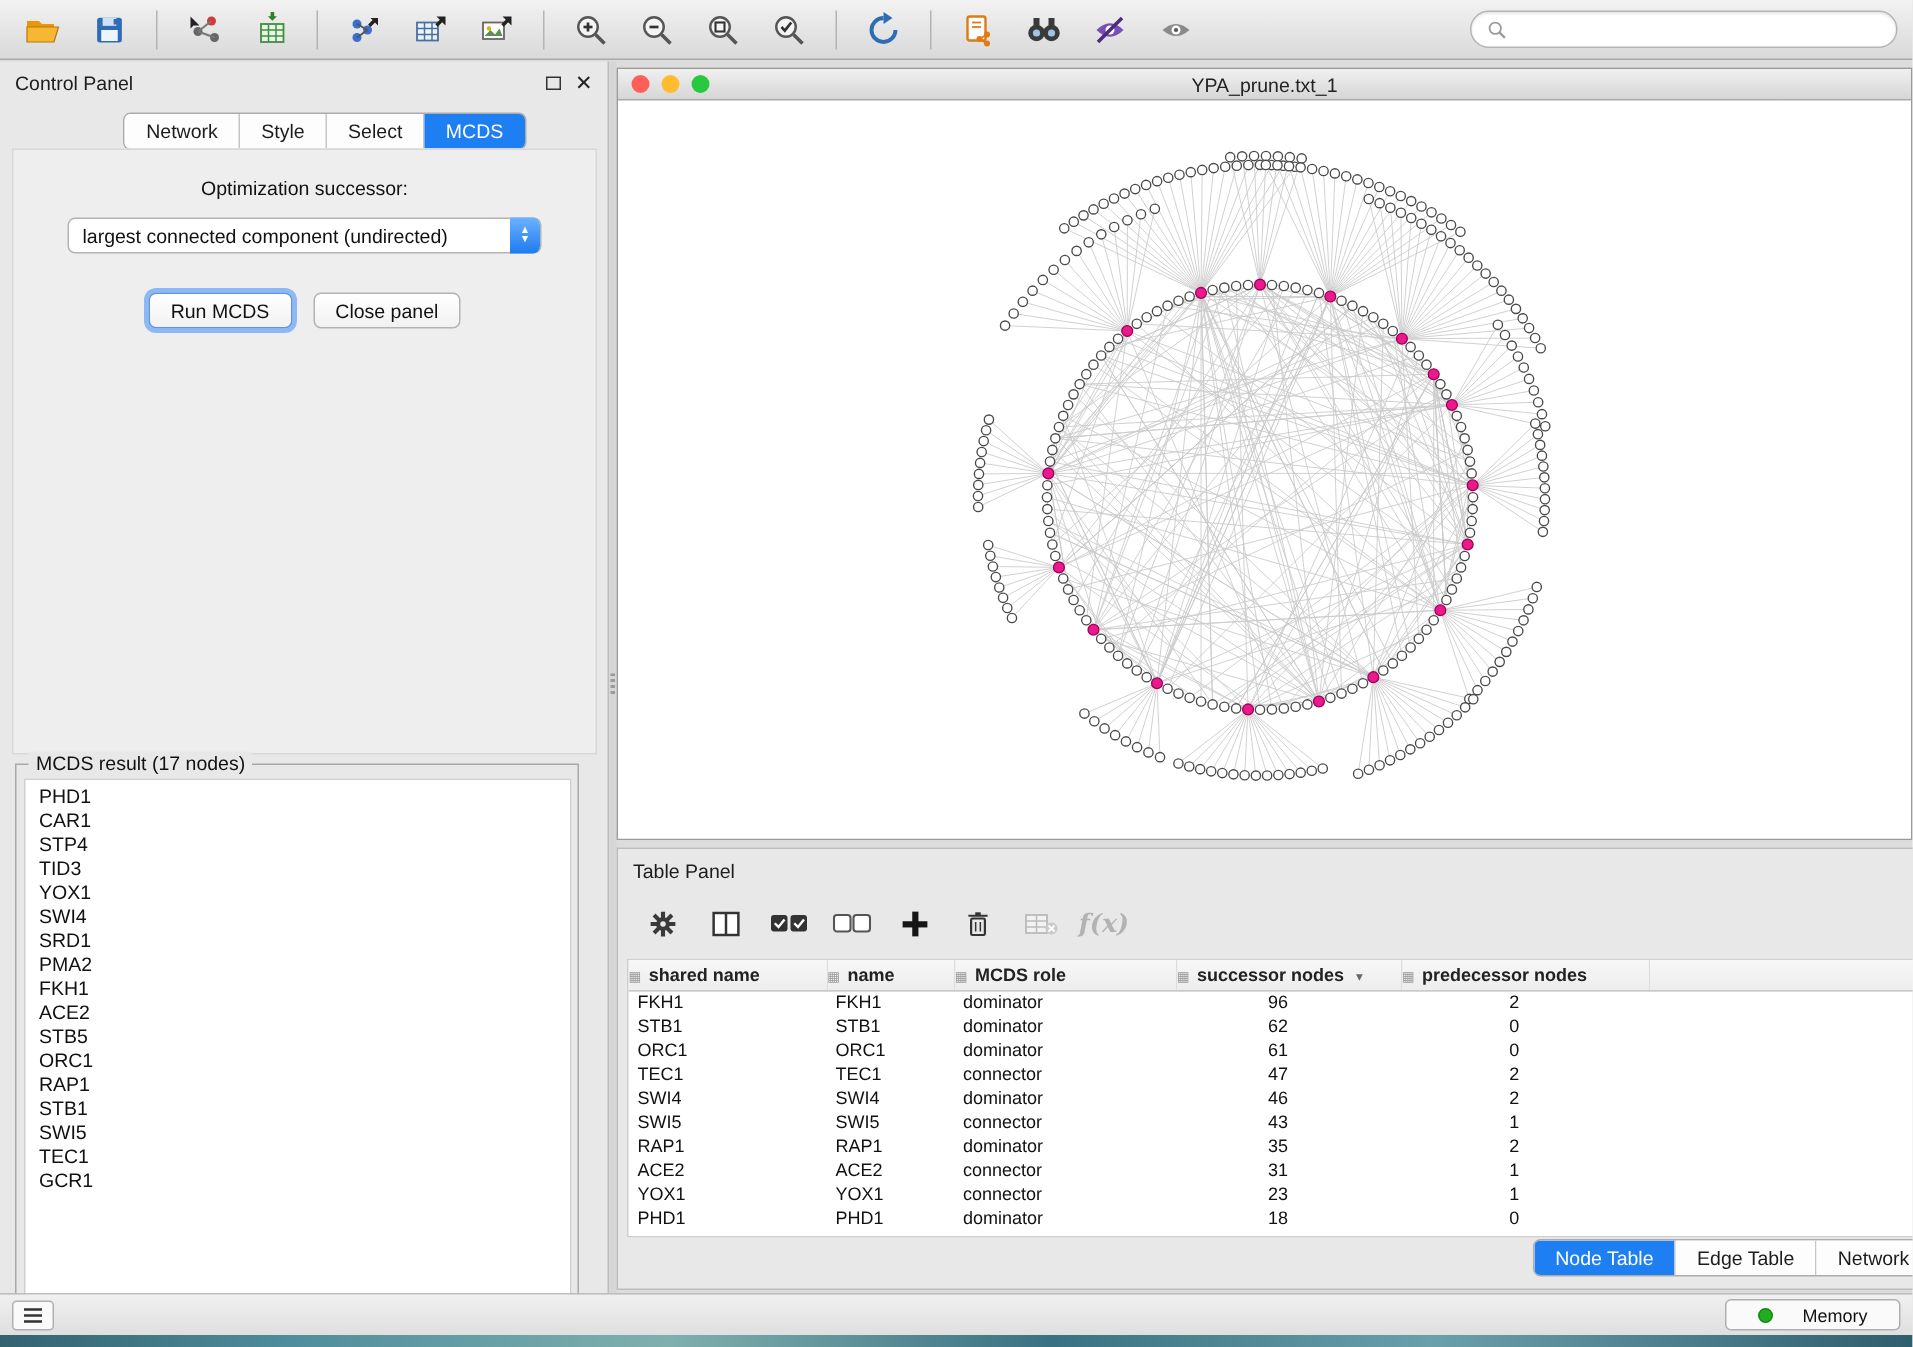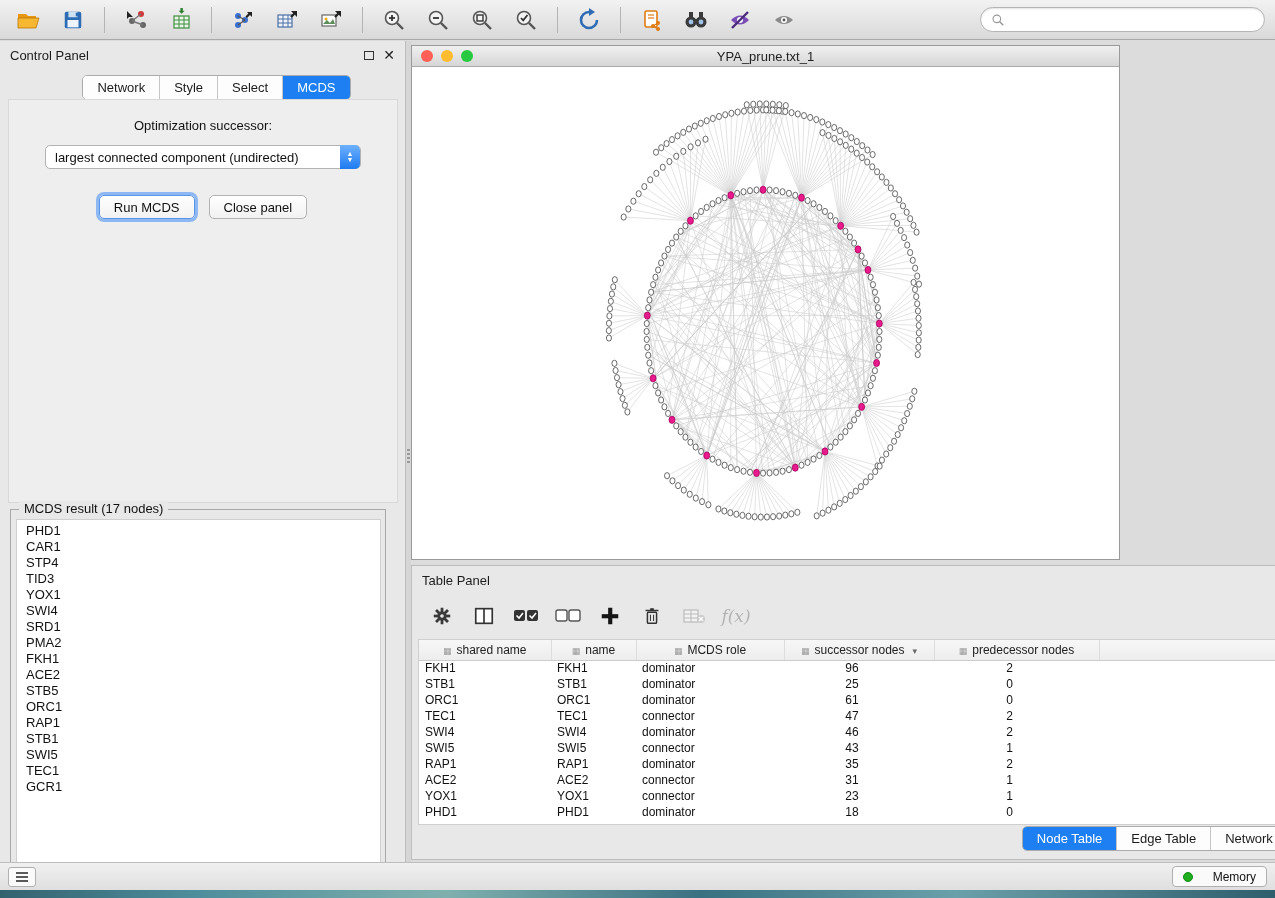--- a/index.html
+++ b/index.html
@@ -43,58 +43,58 @@
   .cbtn { height:24px; padding:0 14px; background:linear-gradient(#ffffff,#f1f1f1); border:1px solid #b3b3b3;
     border-radius:5px; font-size:13px; color:#111; display:flex; align-items:center; }
   .cbtn.focused { box-shadow:0 0 0 3px rgba(64,140,250,.55); border-color:#5a95e8; }
 
   .groupbox { position:absolute; left:10px; top:468px; width:376px; height:370px; border:1px solid #a8a8a8; }
   .groupbox-legend { position:absolute; top:-9px; left:8px; background:#e8e8e8; padding:0 5px; font-size:13px; color:#111; }
   .mcds-list { position:absolute; left:5px; top:9px; width:365px; height:355px; background:#fff; border:1px solid #cfcfcf; overflow:hidden; padding-top:3px; }
   .mcds-item { font-size:13px; line-height:16px; padding-left:9px; color:#111; }
 
   
-  .network-window { position:absolute; left:411px; top:45px; width:709px; height:515px;
+  .network-window { position:absolute; left:411px; top:45px; width:864px; height:515px;
     border:1px solid #9a9a9a; background:#fff; }
   .net-titlebar { height:21px; background:linear-gradient(#f0f0f0,#d6d6d6); border-bottom:1px solid #aaa;
     display:flex; align-items:center; position:relative; }
   .traffic { display:flex; gap:8px; margin-left:9px; }
   .light { width:12px; height:12px; border-radius:50%; }
   .net-title { position:absolute; left:0; right:0; text-align:center; font-size:13px; color:#222; }
   .net-canvas-wrap { position:absolute; left:0; top:22px; right:0; bottom:0; background:#fff; }
 
   .v-splitter { position:absolute; left:406px; top:41px; width:5px; height:821px; background:#d6d6d6; }
   .v-splitter:after { content:""; position:absolute; left:1px; top:408px; width:3px; height:14px;
     background:repeating-linear-gradient(#9a9a9a 0 2px, transparent 2px 4px); }
 
   
   .table-panel { position:absolute; left:411px; top:565px; width:976px; height:295px; background:#e8e8e8; border:1px solid #bdbdbd; }
   .tp-toolbar { height:44px; display:flex; align-items:center; gap:10px; padding:0 14px; }
   .tp-ic { width:32px; height:30px; display:flex; align-items:center; justify-content:center; }
-  .fx { font-family:"DejaVu Serif",serif; font-style:italic; font-size:17px; color:#b3b3b3; }
+  .fx { font-family:"DejaVu Serif",serif; font-style:italic; font-size:17px; color:#b3b3b3;font-weight:bold; }
   .table-wrap { position:absolute; left:6px; top:73px; right:6px; height:186px; background:#fff; border:1px solid #cfcfcf; overflow:hidden; }
   table { border-collapse:collapse; table-layout:fixed; width:100%; }
   thead th { height:20px; background:linear-gradient(#f7f7f7,#ededed); border-right:1px solid #ddd; border-bottom:1px solid #ccc;
-    font-size:12px; font-weight:normal; color:#222; text-align:center; position:relative; white-space:nowrap; overflow:hidden; }
+    font-size:12px; font-weight:bold; color:#222; text-align:left; position:relative; white-space:nowrap; overflow:hidden; }
   .hdr-ic { color:#9a9a9a; font-size:9px; margin-right:5px; }
   .hdr-arrow { color:#666; font-size:9px; margin-left:8px; }
   tbody td { height:16px; font-size:12px; color:#111; padding-left:6px; white-space:nowrap; overflow:hidden; }
   tbody td.num { text-align:center; padding-right:20px; }
   .tscroll { position:absolute; right:2px; top:95px; width:11px; height:160px; background:#f4f4f4; border-radius:6px; }
   .tscroll .thumb { position:absolute; left:1px; top:2px; width:9px; height:88px; background:#c2c2c2; border-radius:5px; }
   .tp-tabs-row { position:absolute; left:0; right:0; bottom:8px; display:flex; justify-content:flex-end;padding-left:24px; }
 
   
   .status-bar { position:absolute; left:0; top:862px; width:1275px; height:28px;
     background:linear-gradient(#f0f0f0,#dfdfdf); border-top:1px solid #bdbdbd;
     display:flex; align-items:center; padding:0 8px; }
   .menu-btn { width:28px; height:20px; border:1px solid #b0b0b0; border-radius:3px; background:#fafafa;
     display:flex; align-items:center; justify-content:center; }
   .mem-btn { margin-left:auto; height:21px; border:1px solid #b0b0b0; border-radius:4px; background:#fafafa;
-    display:flex; align-items:center; gap:20px; padding:0 10px; font-size:12px; color:#111; }
+    display:flex; align-items:center; gap:20px; padding:0 21px; font-size:12px; color:#111; }
   .mem-dot { width:10px; height:10px; border-radius:50%; background:#1fae1f; border:1px solid #128a12; }
   .desktop-strip { position:absolute; left:0; top:890px; width:1275px; height:8px;
     background:linear-gradient(90deg,#33626f,#4e8d9c 15%,#7fb0ae 35%,#3a7182 55%,#6aa0aa 75%,#2f5e6d); }
 </style>
 </head>
 <body>
 
 <div class="screen">
 
   <div class="toolbar">
@@ -1120,21 +1120,21 @@
               <td>FKH1</td>
               <td>dominator</td>
               <td class="num">96</td>
               <td class="num">2</td>
               <td></td>
             </tr>
             <tr>
               <td>STB1</td>
               <td>STB1</td>
               <td>dominator</td>
-              <td class="num">25</td>
+              <td class="num">62</td>
               <td class="num">0</td>
               <td></td>
             </tr>
             <tr>
               <td>ORC1</td>
               <td>ORC1</td>
               <td>dominator</td>
               <td class="num">61</td>
               <td class="num">0</td>
               <td></td>

